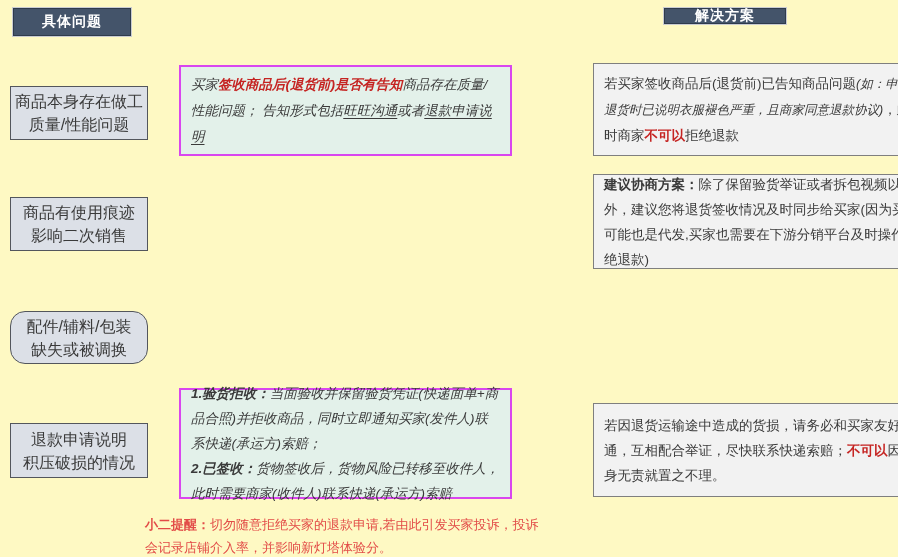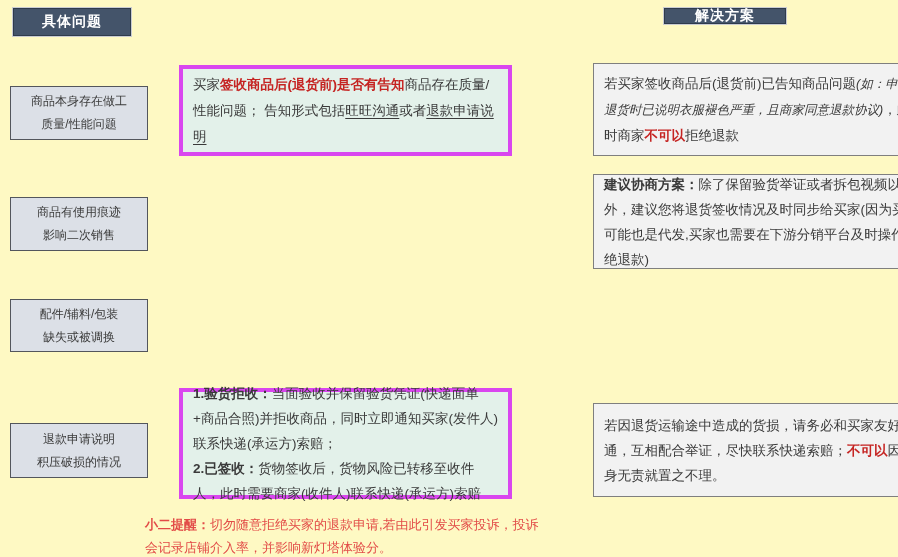--- a/index.html
+++ b/index.html
@@ -32,47 +32,48 @@
   #hdr-solutions { left: 664px; top: 8px; width: 122px; height: 16px; }
 
   
   .prob {
     position: absolute;
     left: 10px;
     width: 138px;
     background: #dce0e7;
     border: 1px solid #53565c;
     color: #3a3a3a;
-    font-size: 12px;
+    font-size: 16px;
     line-height: 23px;
     text-align: center;
     display: flex;
     align-items: center;
     justify-content: center;
     white-space: pre-line;
   }
   #prob-1 { top: 86px;  height: 54px; }
   #prob-2 { top: 197px; height: 54px; }
-  #prob-3 { top: 299px; height: 53px; }
+  #prob-3 { top: 311px; height: 53px; border-radius: 15px; }
   #prob-4 { top: 423px; height: 55px; }
 
   
   .evid {
     position: absolute;
     left: 179px;
     width: 333px;
     background: #e3f1ea;
-    border: 4px solid #d946ef;
+    border: 2px solid #d946ef;
     color: #3a3a3a;
     font-size: 13.5px;
     line-height: 26px;
     padding: 14px 10px;
     display: flex;
     flex-direction: column;
     justify-content: center;
+    font-style: italic;
   }
   #evid-1 { top: 65px;  height: 91px; }
   #evid-2 { top: 174px; height: 202px; }
   #evid-3 { top: 388px; height: 111px; line-height: 25px; }
 
   
   .sol {
     position: absolute;
     left: 553px;
     width: 338px;

